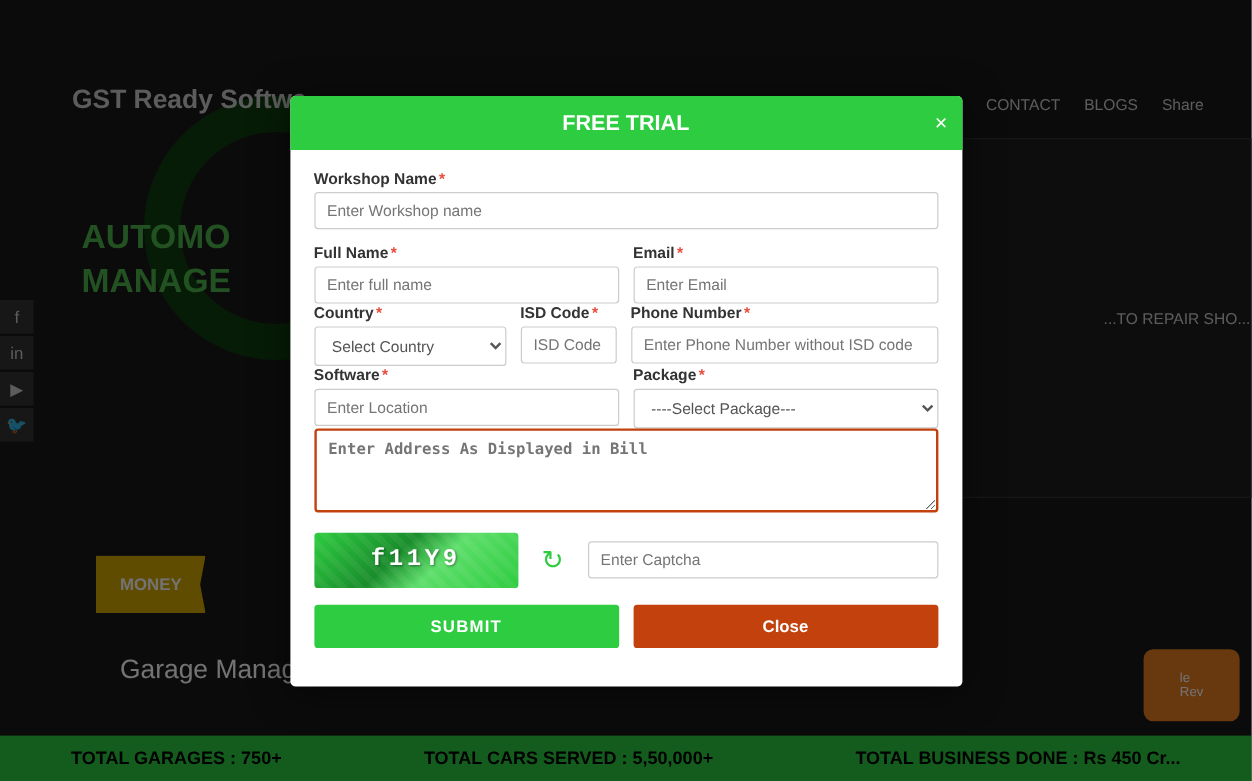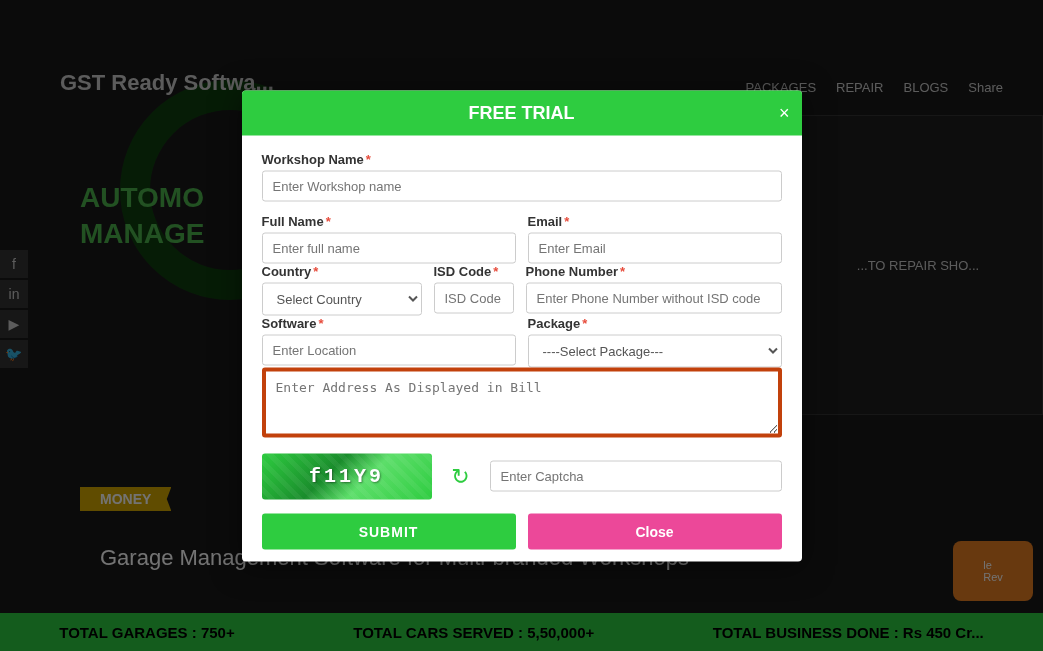--- a/index.html
+++ b/index.html
@@ -47,21 +47,21 @@
       display: flex;
       gap: 20px;
       color: #ccc;
       font-size: 13px;
       z-index: 2;
     }
 
     .bg-hero {
       position: absolute;
       top: 180px;
-      left: 80px;
+      left: 68px;
       z-index: 2;
     }
     .bg-hero-title {
       color: #fff;
       font-size: 28px;
       font-weight: bold;
       line-height: 1.3;
     }
     .bg-hero-title span { color: #4db34d; }
 
@@ -94,33 +94,33 @@
       position: absolute;
       top: 115px;
       right: 0;
       width: 250px;
       height: 300px;
       background: #1e1e1e;
       border: 1px solid #333;
       z-index: 2;
       display: flex;
       flex-direction: column;
-      align-items: center;
+      align-items: flex-end;
       justify-content: center;
       color: #ccc;
       font-size: 13px;
     }
 
     .bg-ribbon {
       position: absolute;
       bottom: 140px;
       left: 80px;
       background: #d4a800;
       color: #fff;
-      padding: 4px 20px;
+      padding: 16px 20px;
       font-size: 14px;
       font-weight: bold;
       z-index: 2;
       clip-path: polygon(0 0, 100% 0, 95% 50%, 100% 100%, 0 100%);
     }
 
     .sidebar-icons {
       position: absolute;
       left: 0;
       top: 250px;
@@ -180,21 +180,21 @@
       transform: translateY(-50%);
       background: none;
       border: none;
       color: #fff;
       font-size: 18px;
       cursor: pointer;
       line-height: 1;
     }
 
     .modal-body {
-      padding: 16px 20px 12px;
+      padding: 16px 20px 32px;
     }
 
     .form-group {
       margin-bottom: 12px;
     }
 
     .form-label {
       font-size: 13px;
       font-weight: 600;
       color: #333;
@@ -246,27 +246,28 @@
       flex: 1;
     }
 
     .country-col {
       flex: 0 0 160px;
     }
 
     .address-textarea {
       width: 100%;
       padding: 8px 10px;
-      border: 4px solid #c2410c;
+      border: 2px solid #c2410c;
       border-radius: 3px;
       font-size: 13px;
       color: #555;
       resize: vertical;
       min-height: 70px;
       outline: none;
+      font-weight: bold;
     }
 
     .captcha-row {
       display: flex;
       align-items: center;
       gap: 12px;
       margin-bottom: 14px;
     }
 
     .captcha-image {
@@ -335,21 +336,21 @@
       font-size: 14px;
       font-weight: bold;
       border-radius: 3px;
       cursor: pointer;
       text-transform: uppercase;
       letter-spacing: 1px;
     }
 
     .btn-close {
       flex: 1;
-      background: #ec4899;
+      background: #c2410c;
       color: #fff;
       border: none;
       padding: 10px;
       font-size: 14px;
       font-weight: 600;
       border-radius: 3px;
       cursor: pointer;
     }
 
     
@@ -372,21 +373,21 @@
   </style>
 </head>
 <body>
 
 <div class="bg"></div>
 <div class="bg-gear"></div>
 <div class="bg-text-gst">GST Ready Softwa...</div>
 
 <div class="bg-nav">
   <span>PACKAGES</span>
-  <span>REPAIR</span>
+  <span>CONTACT</span>
   <span>BLOGS</span>
   <span>Share</span>
 </div>
 
 <div class="bg-right-panel">
   <div>...TO REPAIR SHO...</div>
 </div>
 
 <div class="bg-hero">
   <div class="bg-hero-title">

